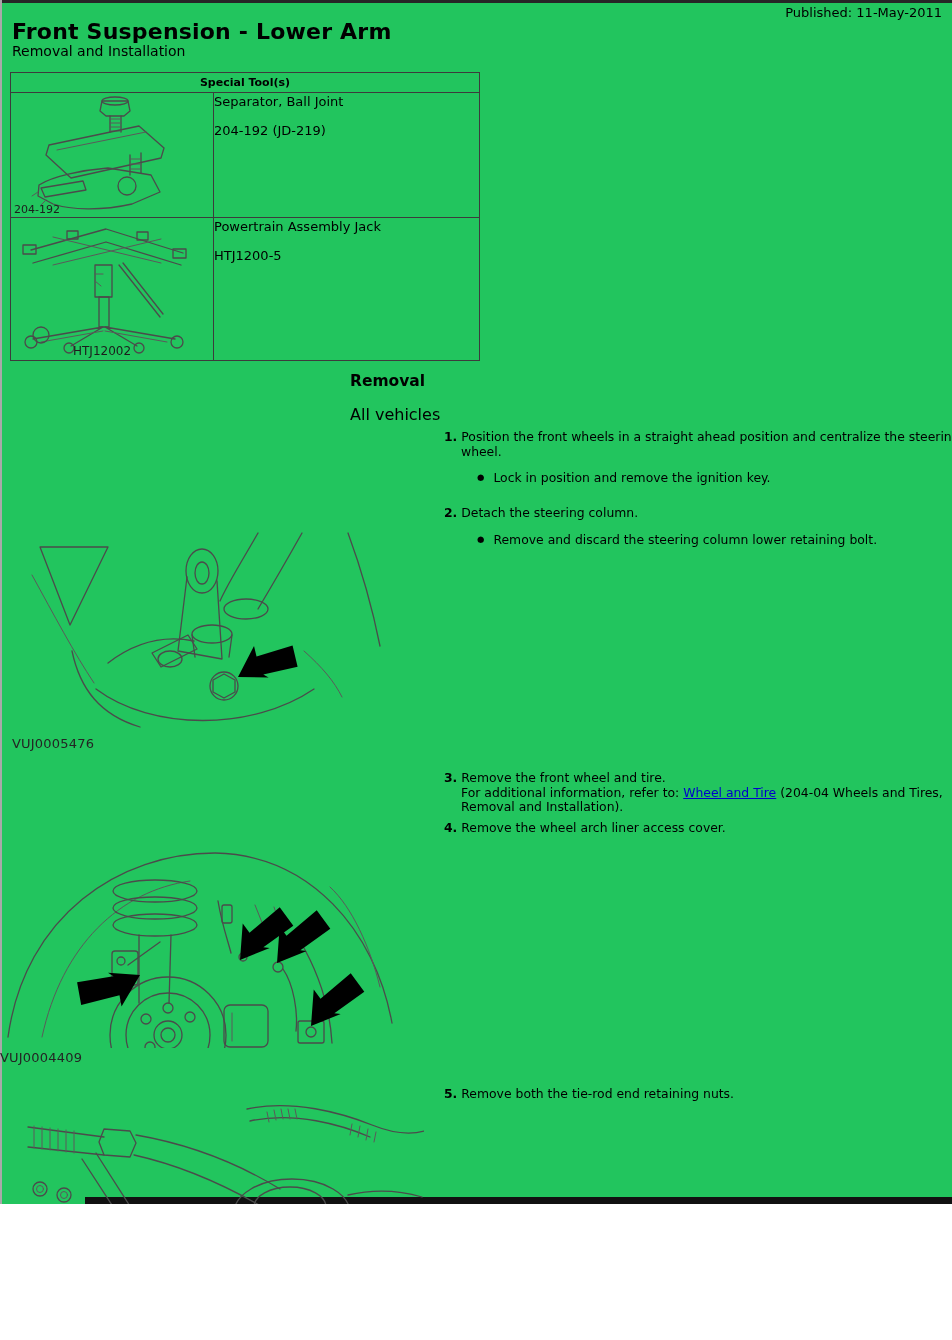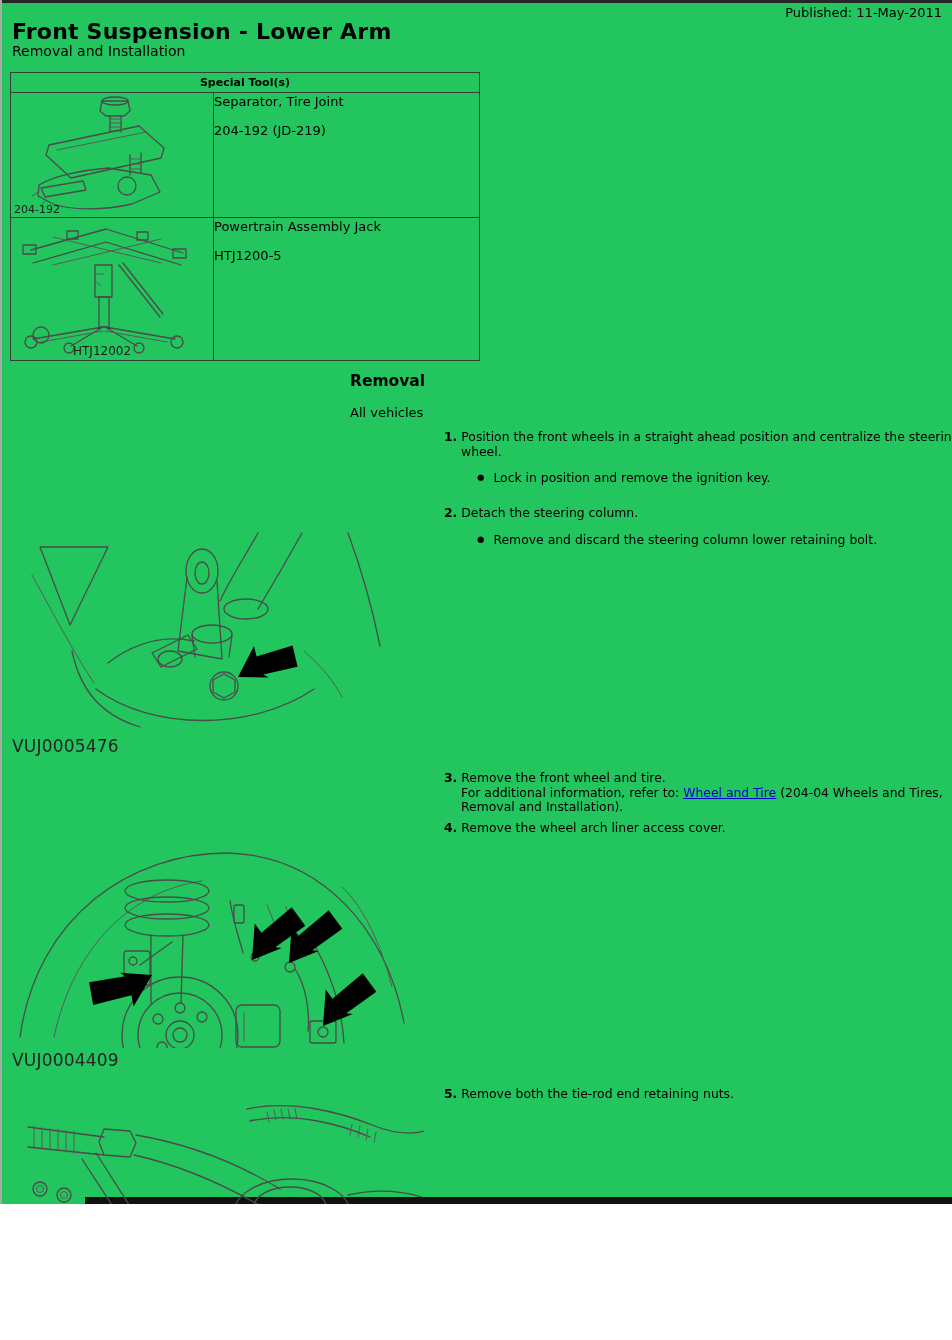--- a/index.html
+++ b/index.html
@@ -21,32 +21,32 @@
   table.tools th{font-size:11px;font-weight:bold;height:17px;text-align:center;padding:1px 0;}
   td.toolimg{width:202px;position:relative;vertical-align:top;}
   td.tooldesc{vertical-align:top;padding:1px 4px;font-size:13px;}
   .toolname{padding-top:1px;}
   .toolnum{margin-top:14px;}
   .img-label{position:absolute;font-size:11px;color:#1c1c1c;}
   .img-label.l1{left:3px;bottom:1px;}
   .img-label.l2{left:62px;bottom:2px;font-size:12px;}
 
   .removal-heading{position:absolute;left:350px;top:372px;font-size:15.5px;font-weight:bold;}
-  .all-vehicles{position:absolute;left:350px;top:405px;font-size:13px;}
+  .all-vehicles{position:absolute;left:350px;top:405px;font-size:16px;}
 
   .step{position:absolute;left:444px;width:508px;font-size:12.4px;line-height:1.18;
         padding-left:17px;text-indent:-17px;}
   .step .num{font-weight:bold;}
   .bullet{position:absolute;left:477px;display:flex;font-size:12.4px;line-height:1.15;}
   .bullet .dot{font-size:8.5px;margin-top:2px;margin-right:9px;}
   a.ref-link{text-decoration:underline;cursor:pointer;}
 
   .figure{position:absolute;}
   .figure svg{display:block;}
-  .figcaption{font-size:17px;color:#242424;margin-top:2px;letter-spacing:.2px;}
+  .figcaption{font-size:13px;color:#242424;margin-top:2px;letter-spacing:.2px;}
 
   svg .ln{fill:none;stroke:#4b4b4b;stroke-width:1.3;stroke-linecap:round;stroke-linejoin:round;}
   svg .ln2{fill:none;stroke:#5a5a5a;stroke-width:1;stroke-linecap:round;}
   svg .blk{fill:#000;stroke:none;}
 </style>
 </head>
 <body>
 
 <div class="page">
   <div class="edge-top"></div>
@@ -74,21 +74,21 @@
           <path class="ln" d="M119,62 v20 M130,60 v20"></path>
           <path class="ln2" d="M119,66 h11 M119,71 h11 M119,76 h11"></path>
           <path class="ln" d="M28,92 C42,83 72,77 97,75 L140,82 L149,99 L121,111 C90,118 60,117 42,111 L27,103 Z"></path>
           <circle class="ln" cx="116" cy="93" r="9"></circle>
           <path class="ln" d="M30,95 L72,88 L75,97 L34,104 Z"></path>
           <path class="ln2" d="M27,99 l-6,4 M35,107 l-5,5"></path>
         </svg>
         <span class="img-label l1">204-192</span>
       </td>
       <td class="tooldesc">
-        <div class="toolname">Separator, Tire Joint</div>
+        <div class="toolname">Separator, Ball Joint</div>
         <div class="toolnum">204-192 (JD-219)</div>
       </td>
     </tr>
     <tr>
       <td class="toolimg" style="height:142px;">
         <svg width="200" height="136" viewBox="0 0 200 136">
           <path class="ln" d="M20,32 L95,11 L172,35"></path>
           <path class="ln" d="M22,45 L95,24 L170,47"></path>
           <path class="ln2" d="M42,19 L150,45 M150,21 L42,47"></path>
           <rect class="ln" x="12" y="27" width="13" height="9"></rect>
@@ -171,21 +171,21 @@
     <span class="num">3.</span>
     <span>Remove the front wheel and tire.</span><br>
     <span>For additional information, refer to: </span><a class="ref-link" style="color:#0000cc;">Wheel and Tire</a><span> (204-04 Wheels and Tires, Removal and Installation).</span>
   </div>
 
   <div class="step" style="top:821px;">
     <span class="num">4.</span>
     <span>Remove the wheel arch liner access cover.</span>
   </div>
 
-  <div class="figure" style="left:12px;top:845px;">
+  <div class="figure" style="left:0;top:845px;">
     <svg width="400" height="203" viewBox="0 0 400 203">
       <path class="ln" d="M8,192 C25,70 120,8 215,8 C310,10 375,85 392,178"></path>
       <path class="ln2" d="M42,192 C62,100 120,46 190,36"></path>
       <path class="ln2" d="M330,42 C352,62 370,102 380,142"></path>
       <path class="ln" d="M300,96 C320,130 330,165 332,198"></path>
       <ellipse class="ln" cx="155" cy="46" rx="42" ry="11"></ellipse>
       <ellipse class="ln" cx="155" cy="63" rx="42" ry="11"></ellipse>
       <ellipse class="ln" cx="155" cy="80" rx="42" ry="11"></ellipse>
       <path class="ln" d="M139,90 L139,158 M171,90 L169,158"></path>
       <rect class="ln" x="112" y="106" width="26" height="34" rx="3"></rect>

